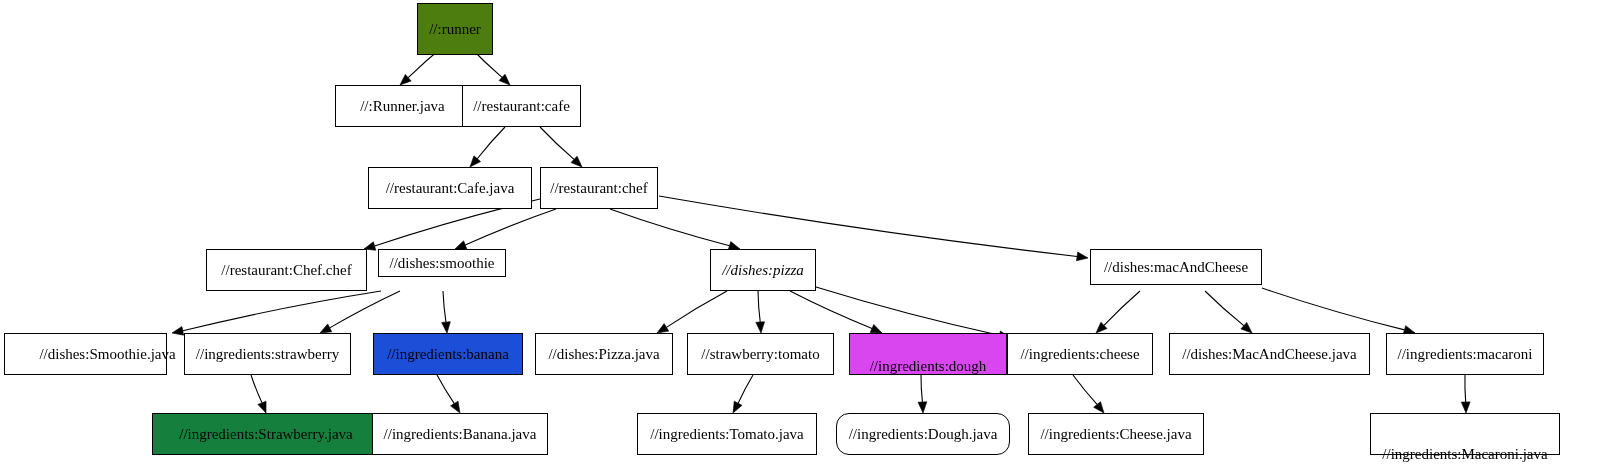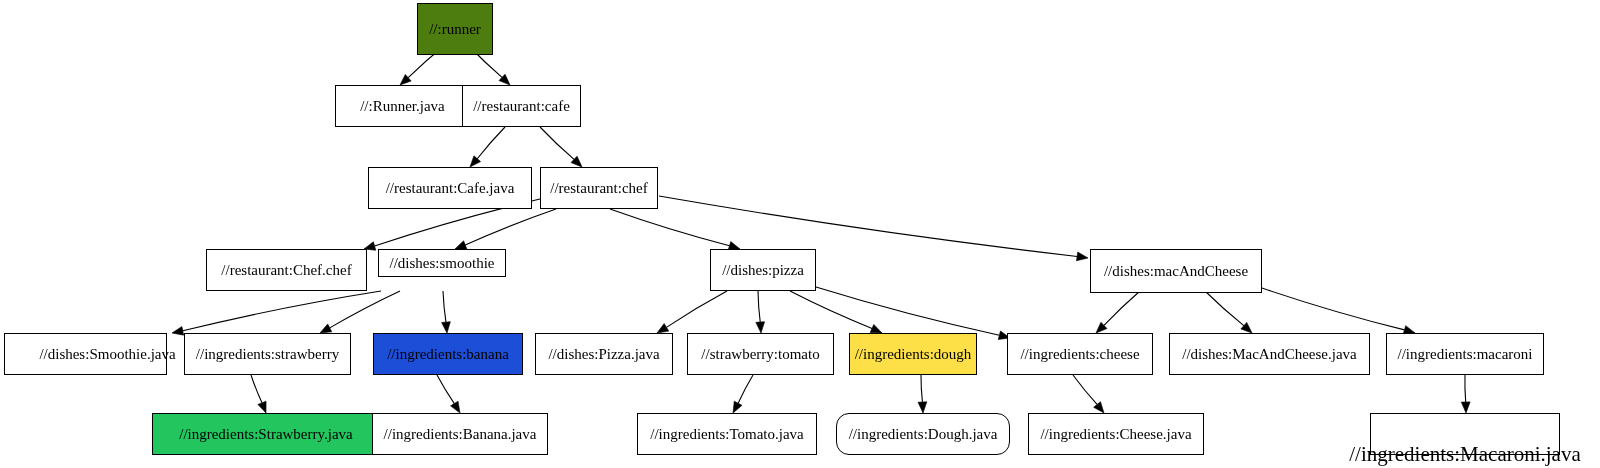--- a/index.html
+++ b/index.html
@@ -168,64 +168,64 @@
       <div class="graph-node" style="left: 540px; top: 167px; width: 118px; height: 42px; border-color: rgb(0, 0, 0); background: rgb(255, 255, 255);">
         <span class="node-label" style="font-size: 15px;">//restaurant:chef</span>
       </div>
       <div class="graph-node" style="left: 206px; top: 249px; width: 161px; height: 42px; border-color: rgb(0, 0, 0); background: rgb(255, 255, 255);">
         <span class="node-label" style="font-size: 15px;">//restaurant:Chef.chef</span>
       </div>
       <div class="graph-node" style="left: 378px; top: 249px; width: 128px; height: 28px; border-color: rgb(0, 0, 0); background: rgb(255, 255, 255);">
         <span class="node-label" style="font-size: 15px;">//dishes:smoothie</span>
       </div>
       <div class="graph-node" style="left: 710px; top: 249px; width: 106px; height: 42px; border-color: rgb(0, 0, 0); background: rgb(255, 255, 255);">
-        <span class="node-label" style="font-size: 15px;">//dishes:pizza</span>
-      </div>
-      <div class="graph-node" style="left: 1090px; top: 249px; width: 172px; height: 44px; border-color: rgb(0, 0, 0); background: rgb(255, 255, 255);">
+        <span class="node-label" style="font-size: 15px; font-style: italic;">//dishes:pizza</span>
+      </div>
+      <div class="graph-node" style="left: 1090px; top: 249px; width: 172px; height: 36px; border-color: rgb(0, 0, 0); background: rgb(255, 255, 255);">
         <span class="node-label" style="font-size: 15px;">//dishes:macAndCheese</span>
       </div>
       <div class="graph-node" style="left: 4px; top: 333px; width: 163px; height: 42px; border-color: rgb(0, 0, 0); background: rgb(255, 255, 255); padding-left: 44px;">
         <span class="node-label" style="font-size: 15px;">//dishes:Smoothie.java</span>
       </div>
       <div class="graph-node" style="left: 184px; top: 333px; width: 167px; height: 42px; border-color: rgb(0, 0, 0); background: rgb(255, 255, 255);">
         <span class="node-label" style="font-size: 15px;">//ingredients:strawberry</span>
       </div>
       <div class="graph-node" style="left: 373px; top: 333px; width: 150px; height: 42px; border-color: rgb(0, 0, 0); background: #1d4ed8;">
         <span class="node-label" style="font-size: 15px;">//ingredients:banana</span>
       </div>
       <div class="graph-node" style="left: 535px; top: 333px; width: 138px; height: 42px; border-color: rgb(0, 0, 0); background: rgb(255, 255, 255);">
         <span class="node-label" style="font-size: 15px;">//dishes:Pizza.java</span>
       </div>
       <div class="graph-node" style="left: 687px; top: 333px; width: 147px; height: 42px; border-color: rgb(0, 0, 0); background: rgb(255, 255, 255);">
         <span class="node-label" style="font-size: 15px;">//strawberry:tomato</span>
       </div>
-      <div class="graph-node" style="left: 849px; top: 333px; width: 128px; height: 42px; border-color: rgb(0, 0, 0); background: #fde047;">
+      <div class="graph-node" style="left: 849px; top: 333px; width: 158px; height: 42px; border-color: rgb(0, 0, 0); background: #d946ef; align-items: flex-end;">
         <span class="node-label" style="font-size: 15px;">//ingredients:dough</span>
       </div>
       <div class="graph-node" style="left: 1007px; top: 333px; width: 146px; height: 42px; border-color: rgb(0, 0, 0); background: rgb(255, 255, 255);">
         <span class="node-label" style="font-size: 15px;">//ingredients:cheese</span>
       </div>
       <div class="graph-node" style="left: 1169px; top: 333px; width: 201px; height: 42px; border-color: rgb(0, 0, 0); background: rgb(255, 255, 255);">
         <span class="node-label" style="font-size: 15px;">//dishes:MacAndCheese.java</span>
       </div>
       <div class="graph-node" style="left: 1386px; top: 333px; width: 158px; height: 42px; border-color: rgb(0, 0, 0); background: rgb(255, 255, 255);">
         <span class="node-label" style="font-size: 15px;">//ingredients:macaroni</span>
       </div>
-      <div class="graph-node" style="left: 152px; top: 413px; width: 228px; height: 42px; border-color: rgb(0, 0, 0); background: #22c55e;">
+      <div class="graph-node" style="left: 152px; top: 413px; width: 228px; height: 42px; border-color: rgb(0, 0, 0); background: #15803d;">
         <span class="node-label" style="font-size: 15px;">//ingredients:Strawberry.java</span>
       </div>
       <div class="graph-node" style="left: 372px; top: 413px; width: 176px; height: 42px; border-color: rgb(0, 0, 0); background: rgb(255, 255, 255);">
         <span class="node-label" style="font-size: 15px;">//ingredients:Banana.java</span>
       </div>
       <div class="graph-node" style="left: 637px; top: 413px; width: 180px; height: 42px; border-color: rgb(0, 0, 0); background: rgb(255, 255, 255);">
         <span class="node-label" style="font-size: 15px;">//ingredients:Tomato.java</span>
       </div>
       <div class="graph-node" style="left: 836px; top: 413px; width: 174px; height: 42px; border-color: rgb(0, 0, 0); background: rgb(255, 255, 255); border-radius: 13px;">
         <span class="node-label" style="font-size: 15px;">//ingredients:Dough.java</span>
       </div>
       <div class="graph-node" style="left: 1028px; top: 413px; width: 176px; height: 42px; border-color: rgb(0, 0, 0); background: rgb(255, 255, 255);">
         <span class="node-label" style="font-size: 15px;">//ingredients:Cheese.java</span>
       </div>
       <div class="graph-node" style="left: 1370px; top: 413px; width: 190px; height: 42px; border-color: rgb(0, 0, 0); background: rgb(255, 255, 255);">
-        <span class="node-label" style="font-size: 21px; margin-top: 40px;">//ingredients:Macaroni.java</span>
+        <span class="node-label" style="font-size: 15px; margin-top: 40px;">//ingredients:Macaroni.java</span>
       </div>
     </div>
 </div>
 
 </body></html>

